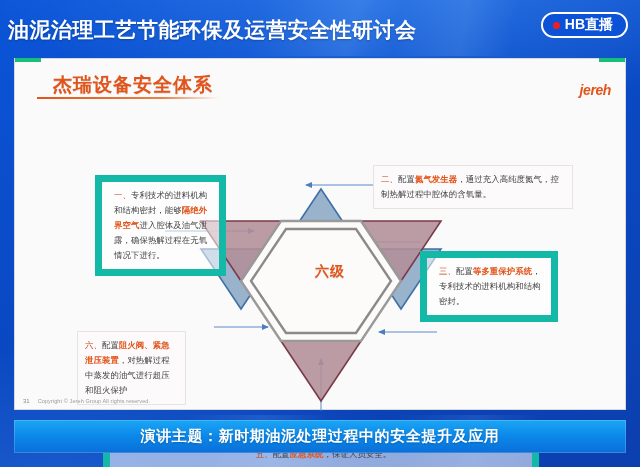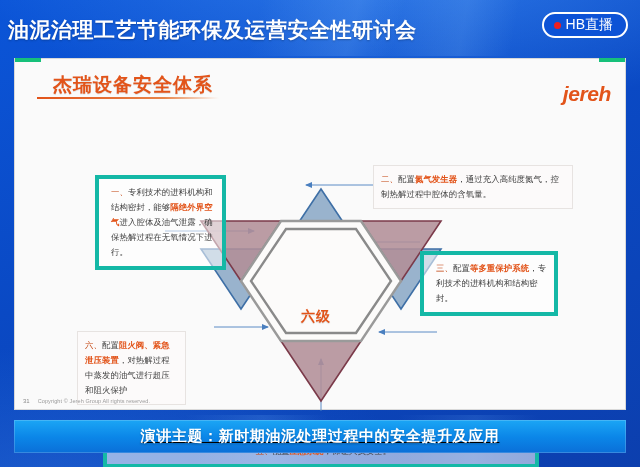--- a/index.html
+++ b/index.html
@@ -47,21 +47,21 @@
     height: 26px; padding: 0 13px 0 10px;
     border: 2px solid #ffffff; border-radius: 14px;
     background: #0c52d6;
     display: flex; align-items: center; gap: 5px;
   }
   .live-dot {
     width: 7px; height: 7px; border-radius: 50%;
     background: #f01f1f; flex: 0 0 auto;
   }
   .live-label {
-    font-size: 14px; font-weight: normal; color: #fff; white-space: nowrap;
+    font-size: 14px; font-weight: bold; color: #fff; white-space: nowrap;
   }
 
   
   .slide {
     position: absolute; left: 14px; top: 58px;
     width: 612px; height: 352px;
     background: #fafafa;
     border: 1px solid #d9d9d9;
   }
   .slide-corner {
@@ -76,45 +76,44 @@
     color: #e2541a; letter-spacing: 1px;
     text-shadow: 0 1px 0 rgba(0,0,0,.10);
     margin-left: 16px;
   }
   .slide-title-rule {
     position: absolute; left: 22px; top: 38px; width: 182px; height: 2px;
     background: linear-gradient(90deg, #e2541a 0%, #e8854a 70%, rgba(232,133,74,0) 100%);
   }
   .brand-logo {
     position: absolute; right: 14px; top: 23px;
-    font-size: 21px; font-weight: bold; font-style: italic;
+    font-size: 14px; font-weight: bold; font-style: italic;
     color: #e2541a; letter-spacing: -.4px;
   }
 
   
   .diagram { position: absolute; left: 0; top: 0; width: 612px; height: 352px; }
   .diagram svg { position: absolute; left: 0; top: 0; }
 
   .hex-label {
-    position: absolute; left: 243px; top: 200px;
+    position: absolute; left: 257px; top: 200px;
     width: 116px; text-align: center;
     font-size: 14px; font-weight: bold; color: #e2541a;
     line-height: 1.75; letter-spacing: 1px;
     text-shadow: 0 1px 1px rgba(0,0,0,.12);
-    margin-top: 45px;
   }
 
   
   .callout {
     position: absolute;
     font-size: 8.4px; line-height: 1.78;
     color: #3f3f3f; letter-spacing: .1px;
     padding: 6px 7px;
   }
-  .callout.boxed { border: 4px solid #14b8a6; background: rgba(255,255,255,.55); padding-left: 12px; }
+  .callout.boxed { border: 7px solid #14b8a6; background: rgba(255,255,255,.55); padding-left: 12px; }
   .callout.plain { border: 1px solid #e7e3e1; background: rgba(252,250,249,.75); }
   .callout .num { color: #c2410c; }
   .callout .hi  { color: #e2541a; font-weight: bold; text-align: center; }
 
   .c1 { left: 80px;  top: 116px; width: 131px; }
   .c2 { left: 358px; top: 106px; width: 200px; }
   .c3 { left: 405px; top: 192px; width: 138px; }
   .c4 { left: 422px; top: 278px; width: 140px; }
   .c5 { left: 88px;  top: 376px; width: 436px; text-align: center; padding: 5px 7px; }
   .c6 { left: 62px;  top: 272px; width: 109px; }
@@ -127,21 +126,20 @@
   .footer-page  { font-size: 6px; color: #8a8a8a; }
   .footer-copy  { font-size: 5.5px; color: #9a9a9a; letter-spacing: .1px; }
 
   
   .banner {
     position: absolute; left: 14px; bottom: 14px;
     width: 612px; height: 33px;
     background: linear-gradient(180deg, #1ba6f5 0%, #0b86e8 52%, #0a6fd8 100%);
     display: flex; align-items: center; justify-content: center;
     box-shadow: 0 0 0 1px rgba(255,255,255,.18) inset;
-    text-decoration: underline;
   }
   .banner-text {
     font-size: 15px; font-weight: bold; color: #ffffff;
     letter-spacing: .6px; white-space: nowrap;
     text-shadow: 0 1px 2px rgba(0,0,0,.22);
   }
 </style>
 </head>
 <body>
 

